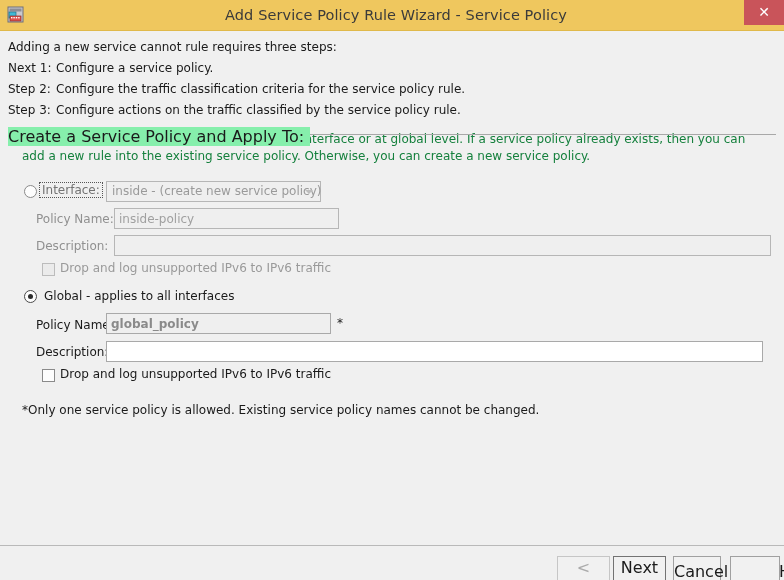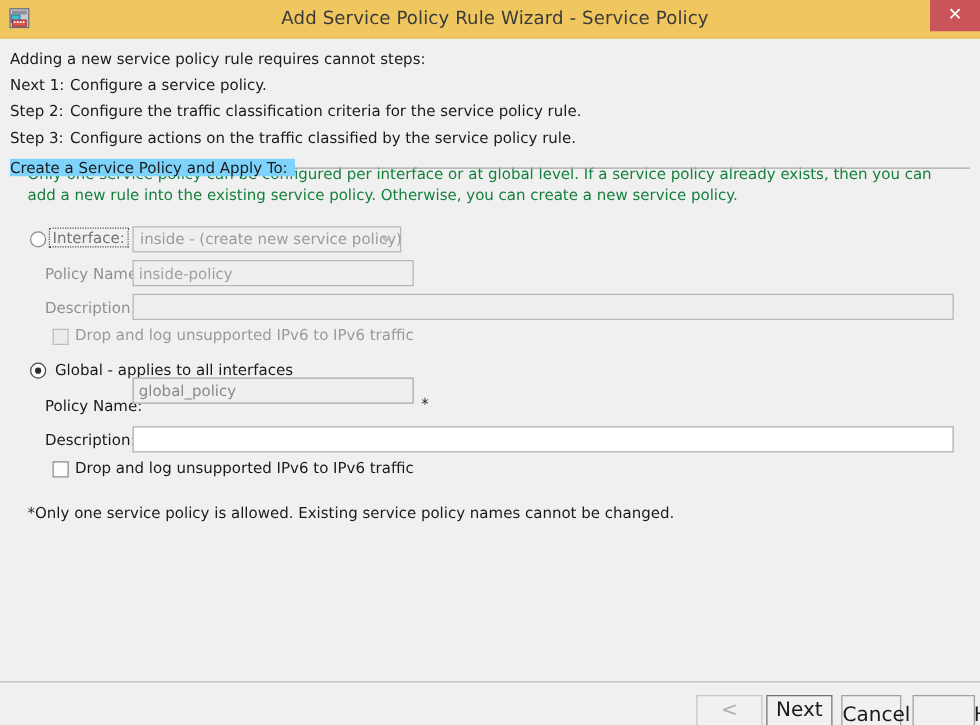--- a/index.html
+++ b/index.html
@@ -70,23 +70,23 @@
     font-size: 12px;
     color: #1a1a1a;
   }
   .step-label { display: inline-block; width: 48px; }
 
   
   .group-title {
     position: absolute;
     left: 8px;
     top: 96px;
-    font-size: 12px;
-    color: #1a1a1a;
-    background: #7dd3fc;
+    font-size: 16px;
+    color: #1a1a1a;
+    background: #86efac;
     padding-right: 6px;
     z-index: 2;
   }
   .group-line {
     position: absolute;
     left: 8px;
     top: 103px;
     width: 768px;
     height: 1px;
     background: #a8a8a8;
@@ -159,20 +159,21 @@
     outline: none;
   }
   .txt.readonly {
     background: #efefef;
     color: #8a8a8a;
   }
   .txt.disabled {
     background: #efefef;
     color: #a0a0a0;
     border-color: #b6b6b6;
+    margin-left: 8px;
   }
 
   
   .combo {
     position: absolute;
     box-sizing: border-box;
     height: 21px;
     border: 1px solid #b6b6b6;
     background: #efefef;
     cursor: default;
@@ -274,21 +275,21 @@
       <rect x="8.8" y="11" width="1.4" height="1.4" fill="#ffffff"></rect>
       <rect x="11.2" y="11" width="1.4" height="1.4" fill="#ffffff"></rect>
     </svg>
   </span>
   <div class="titlebar-text">Add Service Policy Rule Wizard - Service Policy</div>
   <div class="close-btn">✕</div>
 </div>
 
 <div class="content">
 
-  <div class="intro-line" style="top:9px">Adding a new service policy rule requires cannot steps:</div>
+  <div class="intro-line" style="top:9px">Adding a new service cannot rule requires three steps:</div>
 
   <div class="intro-line" style="top:30px">
     <span class="step-label">Next 1:</span><span>Configure a service policy.</span>
   </div>
   <div class="intro-line" style="top:51px">
     <span class="step-label">Step 2:</span><span>Configure the traffic classification criteria for the service policy rule.</span>
   </div>
   <div class="intro-line" style="top:72px">
     <span class="step-label">Step 3:</span><span>Configure actions on the traffic classified by the service policy rule.</span>
   </div>
@@ -313,21 +314,21 @@
   <div class="flabel disabled" style="left:36px; top:208px; width:64px;">Description:</div>
   <input class="txt disabled" style="left: 106px; top: 204px; width: 657px;" disabled="" value="">
 
   <div class="cbox disabled" style="left:42px; top:232px;"></div>
   <div class="cbox-label disabled" style="left:60px; top:230px;">Drop and log unsupported IPv6 to IPv6 traffic</div>
 
   <div class="radio checked" style="left:24px; top:259px;"></div>
   <div class="radio-label" style="left:44px; top:258px;">Global - applies to all interfaces</div>
 
   <div class="flabel" style="left:36px; top:287px; width:64px;">Policy Name:</div>
-  <input class="txt readonly" style="left: 106px; top: 271px; width: 225px;" readonly="" value="global_policy">
+  <input class="txt readonly" style="left: 106px; top: 282px; width: 225px; font-weight: bold;" readonly="" value="global_policy">
   <div class="asterisk" style="left:337px; top:285px;">*</div>
 
   <div class="flabel" style="left:36px; top:314px; width:64px;">Description:</div>
   <input class="txt" style="left: 106px; top: 310px; width: 657px;" value="">
 
   <div class="cbox" style="left:42px; top:338px;"></div>
   <div class="cbox-label" style="left:60px; top:336px;">Drop and log unsupported IPv6 to IPv6 traffic</div>
 
   <div class="footnote">*Only one service policy is allowed. Existing service policy names cannot be changed.</div>
 </div>

